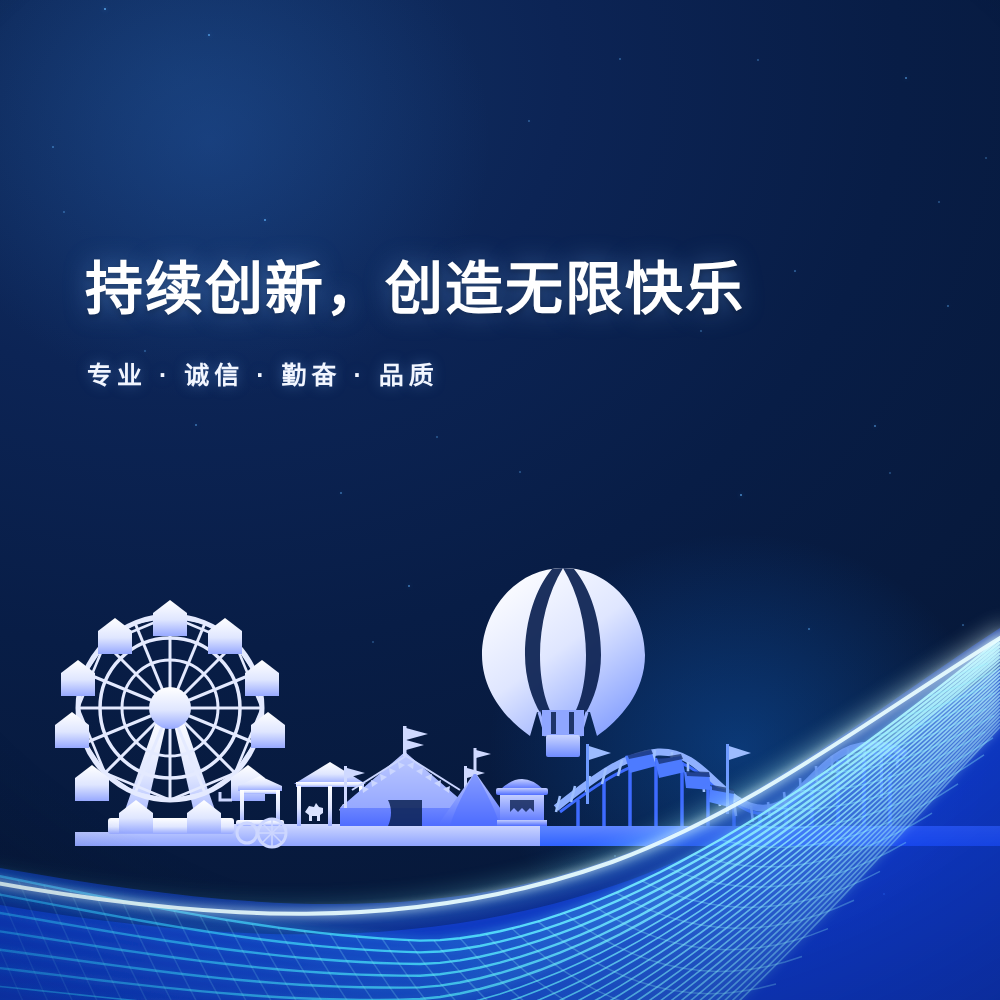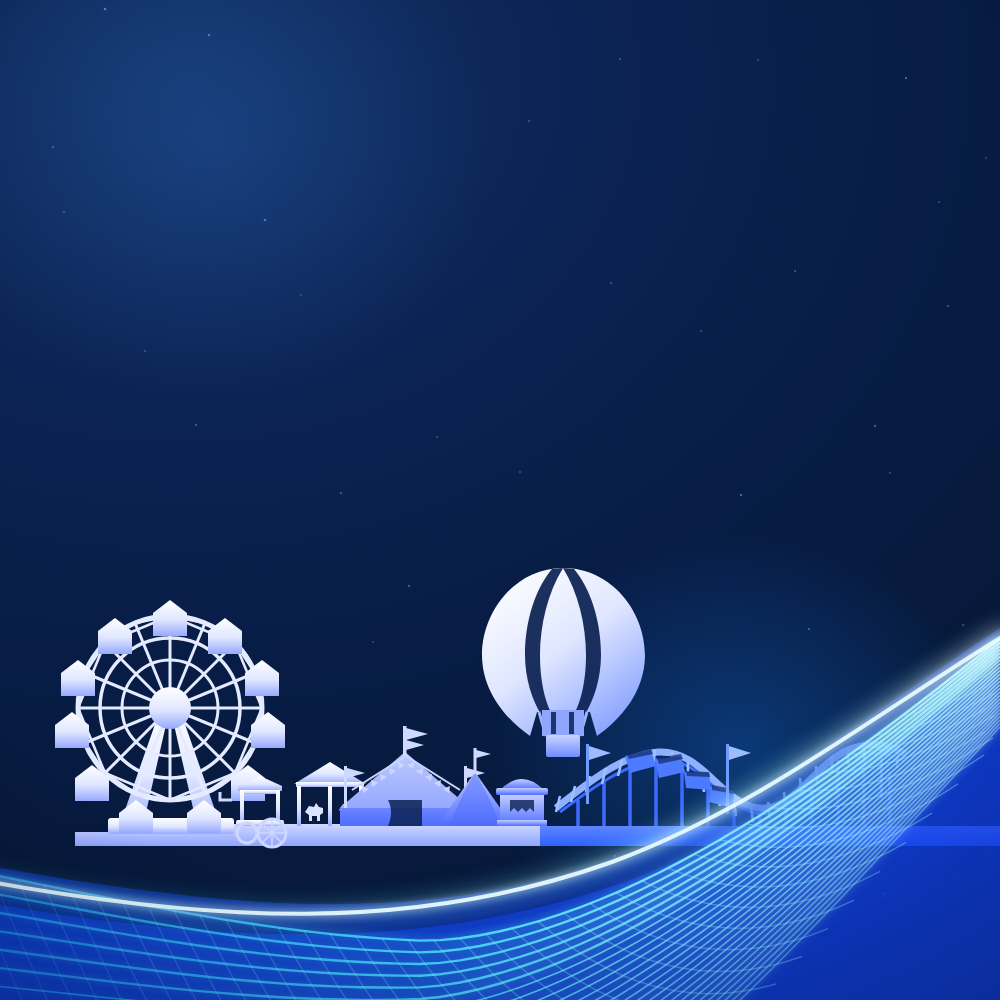--- a/index.html
+++ b/index.html
@@ -457,14 +457,18 @@
           <path d="M1110,NaN L1127,NaN L1144,NaN L1161,NaN L1178,NaN L1195,NaN L1212,NaN L1229,NaN L1246,NaN L1263,NaN L1280,NaN L1297,NaN L1314,NaN L1331,NaN L1348,NaN" opacity="0.65"></path>
         </g>
 
       <path d="M-20 880 C 210 922 410 934 612 862 C 758 808 878 712 1010 632" fill="none" stroke="url(#gCrest)" stroke-width="16" opacity="0.65" filter="url(#fSoft)"></path>
       <path d="M-20 880 C 210 922 410 934 612 862 C 758 808 878 712 1010 632" fill="none" stroke="#e9fdff" stroke-width="4" opacity="0.95" filter="url(#fGlow)"></path>
     </g>
   </svg>
 
   <div class="vignette"></div>
 
+  <div class="copy">
+    <h1 class="headline">持续创新，创造无限快乐</h1>
+    <p class="subline">专业 · 诚信 · 勤奋 · 品质</p>
+  </div>
 
 </div>
 
 </body></html>

